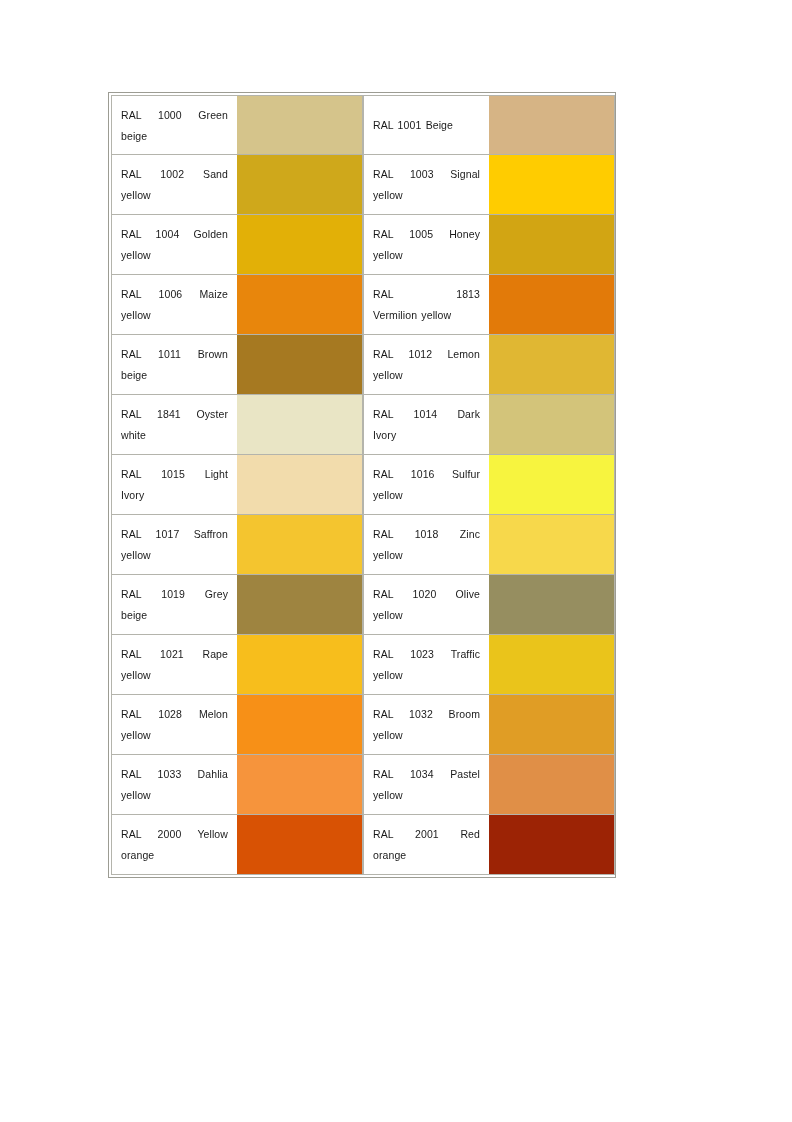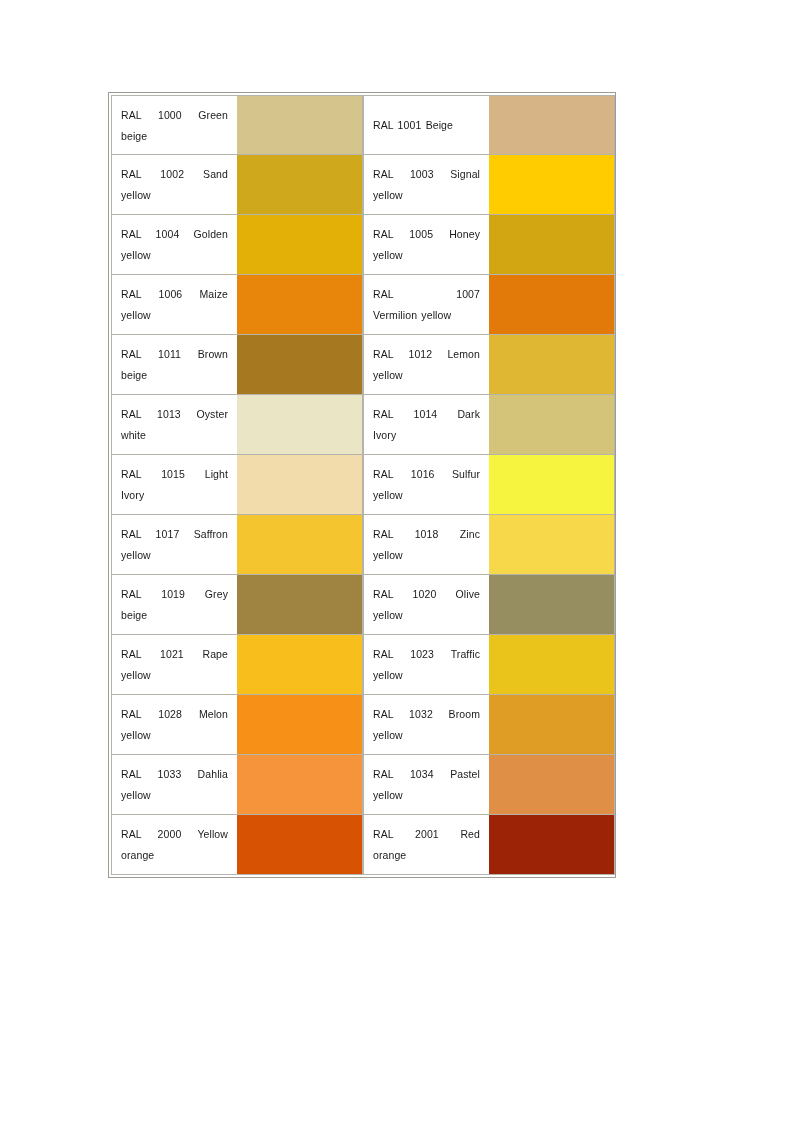--- a/index.html
+++ b/index.html
@@ -182,21 +182,21 @@
               <div class="label-text">
                 <span class="ln just">RAL  1006  Maize</span>
                 <span class="ln">yellow</span>
               </div>
             </td>
             <td class="swatch-cell">
               <span class="swatch-fill" style="background: rgb(232, 134, 12);"></span>
             </td>
             <td class="label-cell">
               <div class="label-text">
-                <span class="ln just">RAL  1007</span>
+                <span class="ln just">RAL  1813</span>
                 <span class="ln">Vermilion  yellow</span>
               </div>
             </td>
             <td class="swatch-cell">
               <span class="swatch-fill" style="background: rgb(226, 122, 9);"></span>
             </td>
           </tr>
           <tr>
             <td class="label-cell">
               <div class="label-text">
@@ -213,21 +213,21 @@
                 <span class="ln">yellow</span>
               </div>
             </td>
             <td class="swatch-cell">
               <span class="swatch-fill" style="background: rgb(224, 183, 51);"></span>
             </td>
           </tr>
           <tr>
             <td class="label-cell">
               <div class="label-text">
-                <span class="ln just">RAL  1013  Oyster</span>
+                <span class="ln just">RAL  1841  Oyster</span>
                 <span class="ln">white</span>
               </div>
             </td>
             <td class="swatch-cell">
               <span class="swatch-fill" style="background: rgb(233, 229, 197);"></span>
             </td>
             <td class="label-cell">
               <div class="label-text">
                 <span class="ln just">RAL  1014  Dark</span>
                 <span class="ln">Ivory</span>

